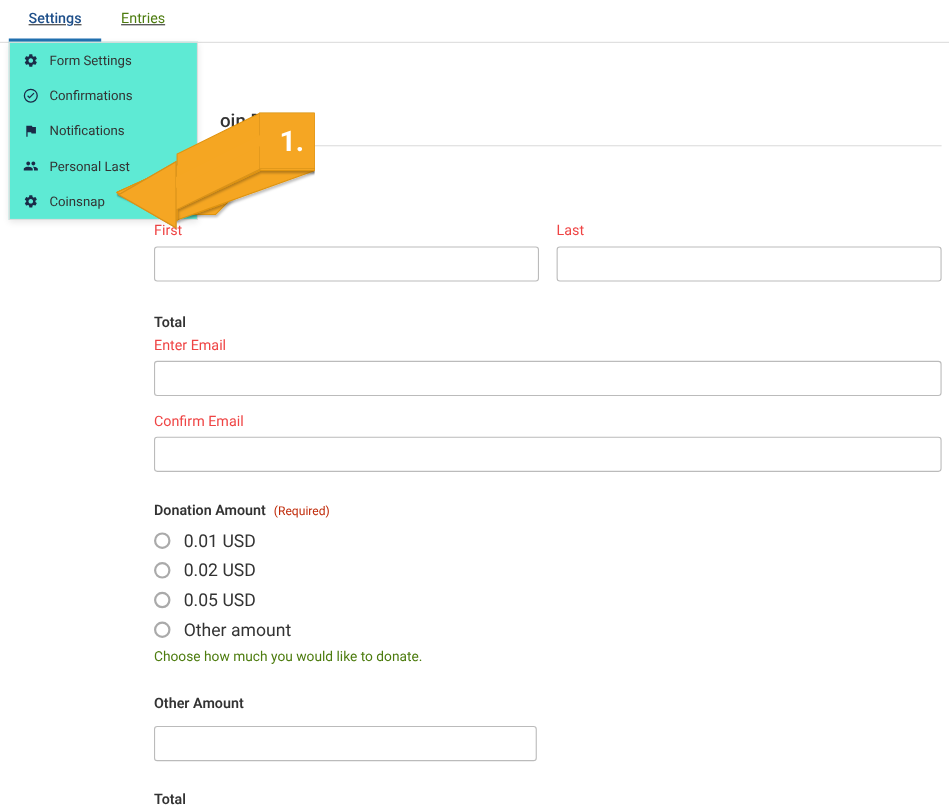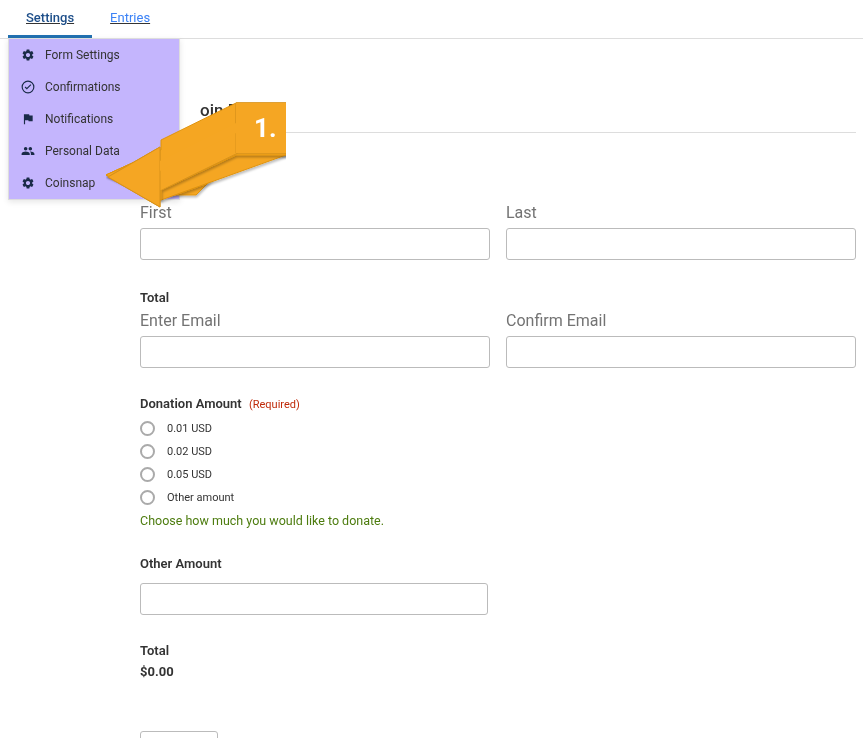--- a/index.html
+++ b/index.html
@@ -1,43 +1,43 @@
 <!DOCTYPE html>
 <html><head>
   <meta charset="utf-8">
   <style>
     * { box-sizing: border-box; margin: 0; padding: 0; }
     body { font-family: -apple-system, BlinkMacSystemFont, "Segoe UI", Roboto, sans-serif; font-size: 13px; color: #333; background: #fff; width: 863px; height: 738px; position: relative; overflow: hidden; }
     
     .tabs { display: flex; border-bottom: 1px solid #ddd; padding-left: 8px; position: relative; z-index: 1; text-decoration: underline; }
-    .tab { padding: 10px 18px; color: #3b82f6; cursor: pointer; border-bottom: 3px solid transparent; }
+    .tab { padding: 10px 18px; color: #4d7c0f; cursor: pointer; border-bottom: 3px solid transparent; }
     .tab.active { border-bottom-color: #2271b1; color: #1d4e89; font-weight: 500; }
     
-    .dropdown { position: absolute; top: 38px; left: 8px; width: 172px; background: #c4b5fd; border: 1px solid #ddd; box-shadow: 0 2px 6px rgba(0,0,0,0.1); z-index: 10; }
+    .dropdown { position: absolute; top: 38px; left: 8px; width: 172px; background: #5eead4; border: 1px solid #ddd; box-shadow: 0 2px 6px rgba(0,0,0,0.1); z-index: 10; }
     .dropdown-item { display: flex; align-items: center; padding: 9px 12px; cursor: pointer; color: #333; font-size: 12px; }
     .dropdown-item .icon { width: 14px; height: 14px; margin-right: 10px; display: flex; align-items: center; justify-content: center; flex-shrink: 0; }
     .dropdown-item .icon svg { width: 14px; height: 14px; fill: #1a2b48; }
     
     .form-wrap { position: absolute; top: 100px; left: 140px; width: 716px; padding-bottom: 20px; }
     .form-title { font-size: 17px; font-weight: 500; color: #333; padding-bottom: 12px; }
     .hr { border: none; border-top: 1px solid #ddd; margin-bottom: 30px; }
     
     .row2 { display: flex; gap: 16px; margin-bottom: 30px; }
     .col { flex: 1; }
-    .label { display: block; font-size: 16px; color: #737373; margin-bottom: 6px; }
+    .label { display: block; font-size: 13px; color: #ef4444; margin-bottom: 6px; }
     .heading { display: block; font-size: 13px; font-weight: 600; color: #333; margin-bottom: 6px; }
     .input { width: 100%; height: 32px; border: 1px solid #bbb; border-radius: 3px; padding: 4px 8px; font-size: 13px; }
     
     .field-block { margin-bottom: 28px; }
     .req { color: #c02b0a; font-size: 11px; font-weight: 400; margin-left: 4px; }
     
     .radio-group { margin-top: 10px; }
     .radio-option { display: flex; align-items: center; margin-bottom: 8px; cursor: pointer; }
     .radio-option .circle { width: 15px; height: 15px; border: 2px solid #aaa; border-radius: 50%; margin-right: 12px; flex-shrink: 0; }
-    .radio-option span { font-size: 11px; color: #333; }
+    .radio-option span { font-size: 16px; color: #333; }
     .choose-text { font-size: 12.5px; color: #4d7c0f; margin-top: 8px; }
     
     .half-input { width: 348px; height: 32px; border: 1px solid #bbb; border-radius: 3px; padding: 4px 8px; font-size: 13px; margin-top: 6px; }
     
     .total-val { font-size: 13px; margin-top: 6px; font-weight: bold; }
     
     .submit-btn { padding: 8px 18px; background: #fff; border: 1px solid #bbb; border-radius: 3px; font-size: 13px; cursor: pointer; margin-top: 24px; }
     
     .arrow-annotation { position: absolute; top: 95px; left: 106px; z-index: 20; pointer-events: none; }
   </style>
@@ -74,21 +74,21 @@
         </svg>
       </span>
     <span>Notifications</span>
   </div>
   <div class="dropdown-item">
     <span class="icon">
         <svg viewBox="0 0 24 24">
           <path d="M16 11c1.66 0 2.99-1.34 2.99-3S17.66 5 16 5c-1.66 0-3 1.34-3 3s1.34 3 3 3zm-8 0c1.66 0 2.99-1.34 2.99-3S9.66 5 8 5C6.34 5 5 6.34 5 8s1.34 3 3 3zm0 2c-2.33 0-7 1.17-7 3.5V19h14v-2.5c0-2.33-4.67-3.5-7-3.5zm8 0c-.29 0-.62.02-.97.05 1.16.84 1.97 1.97 1.97 3.45V19h6v-2.5c0-2.33-4.67-3.5-7-3.5z"></path>
         </svg>
       </span>
-    <span>Personal Data</span>
+    <span>Personal Last</span>
   </div>
   <div class="dropdown-item">
     <span class="icon">
         <svg viewBox="0 0 24 24">
           <path d="M19.14,12.94c0.04-0.3,0.06-0.61,0.06-0.94c0-0.32-0.02-0.64-0.07-0.94l2.03-1.58c0.18-0.14,0.23-0.41,0.12-0.61 l-1.92-3.32c-0.12-0.22-0.37-0.29-0.59-0.22l-2.39,0.96c-0.5-0.38-1.03-0.7-1.62-0.94L14.4,2.81c-0.04-0.24-0.24-0.41-0.48-0.41 h-3.84c-0.24,0-0.43,0.17-0.47,0.41L9.25,5.35C8.66,5.59,8.12,5.92,7.63,6.29L5.24,5.33c-0.22-0.08-0.47,0-0.59,0.22L2.74,8.87 C2.62,9.08,2.66,9.34,2.86,9.48l2.03,1.58C4.84,11.36,4.8,11.69,4.8,12s0.02,0.64,0.07,0.94l-2.03,1.58 c-0.18,0.14-0.23,0.41-0.12,0.61l1.92,3.32c0.12,0.22,0.37,0.29,0.59,0.22l2.39-0.96c0.5,0.38,1.03,0.7,1.62,0.94l0.36,2.54 c0.05,0.24,0.24,0.41,0.48,0.41h3.84c0.24,0,0.44-0.17,0.47-0.41l0.36-2.54c0.59-0.24,1.13-0.56,1.62-0.94l2.39,0.96 c0.22,0.08,0.47,0,0.59-0.22l1.92-3.32c0.12-0.22,0.07-0.47-0.12-0.61L19.14,12.94z M12,15.6c-1.98,0-3.6-1.62-3.6-3.6 s1.62-3.6,3.6-3.6s3.6,1.62,3.6,3.6S13.98,15.6,12,15.6z"></path>
         </svg>
       </span>
     <span>Coinsnap</span>
   </div>
 </div>
@@ -138,21 +138,21 @@
       <input class="input" type="text" style="">
     </div>
     <div class="col">
       <label class="label">Last</label>
       <input class="input" type="text" style="">
     </div>
   </div>
 
   <div class="field-block">
     <div class="heading">Total</div>
-    <div class="row2" style="margin-bottom:0;">
+    <div class="row2" style="margin-bottom:0;flex-direction:column;">
       <div class="col">
         <label class="label">Enter Email</label>
         <input class="input" type="text" style="">
       </div>
       <div class="col">
         <label class="label">Confirm Email</label>
         <input class="input" type="text" style="">
       </div>
     </div>
   </div>

